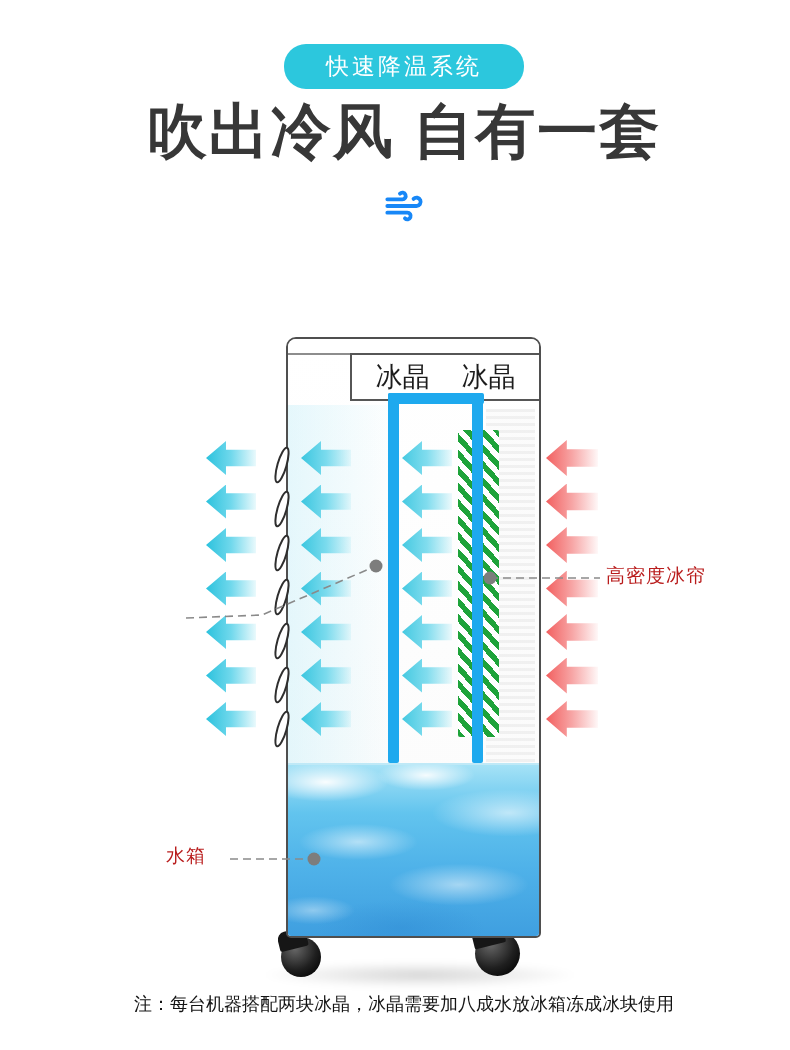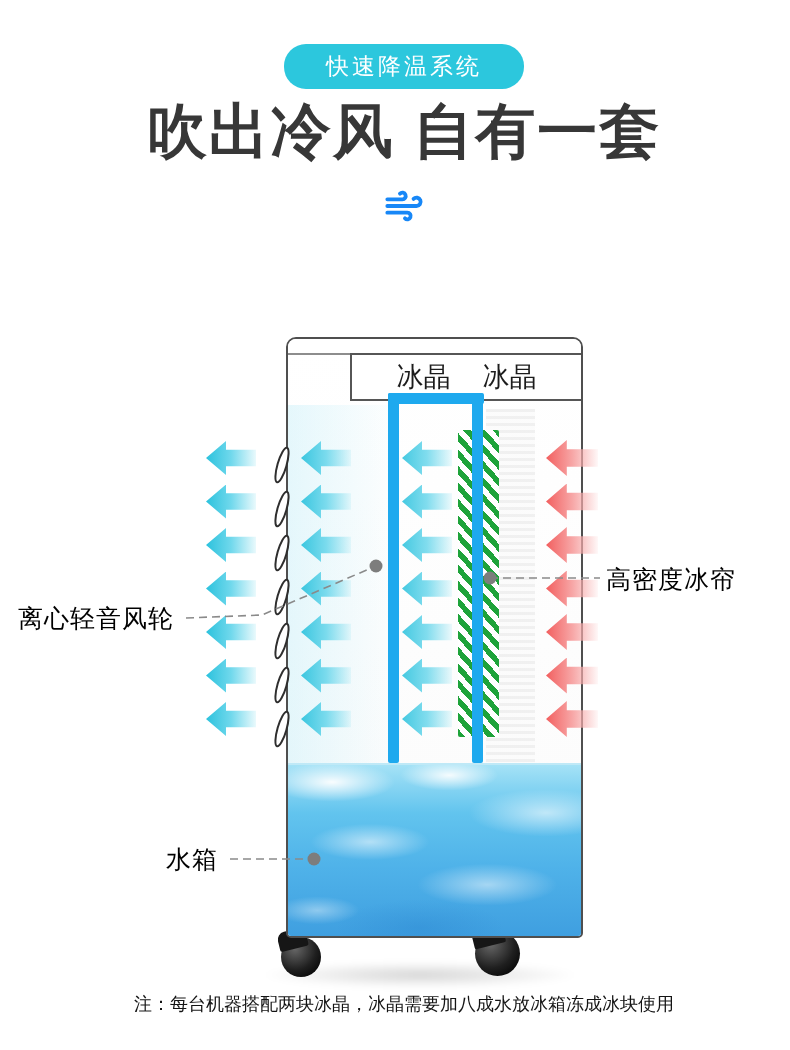--- a/index.html
+++ b/index.html
@@ -24,21 +24,21 @@
   .ground-shadow{position:absolute;left:262px;top:632px;width:316px;height:26px;
     background:radial-gradient(closest-side,rgba(0,0,0,.16),rgba(0,0,0,0));filter:blur(3px);}
 
   .wheel{position:absolute;border-radius:50%;z-index:1;
     background:radial-gradient(circle at 35% 30%,#666,#1f1f1f 55%,#000 92%);}
   .wheel::before{content:"";position:absolute;left:-3px;top:-7px;width:72%;height:48%;
     background:#161616;border-radius:8px 14px 2px 2px;transform:rotate(-14deg);}
   .wheel-l{left:281px;top:607px;width:40px;height:40px;}
   .wheel-r{left:475px;top:601px;width:45px;height:45px;}
 
-  .machine{position:absolute;left:286px;top:7px;width:297px;height:601px;z-index:2;
+  .machine{position:absolute;left:286px;top:7px;width:255px;height:601px;z-index:2;
     border:2px solid #4f4f4f;border-radius:10px 10px 5px 5px;box-sizing:border-box;
     background:linear-gradient(180deg,#ffffff,#fbfbfb);overflow:hidden;}
   .top-cap{position:absolute;left:0;top:0;right:0;height:14px;background:#fff;
     border-bottom:2px solid #8d8d8d;}
   .crystal-box{position:absolute;left:62px;top:14px;right:0;height:48px;box-sizing:border-box;
     border:2px solid #565656;border-right:none;background:#fff;
     display:flex;align-items:center;justify-content:center;gap:32px;
     font-size:27px;color:#1c1c1c;}
   .glow{position:absolute;left:0;top:66px;width:112px;height:358px;
     background:linear-gradient(90deg,rgba(203,240,249,.5),rgba(255,255,255,0));}
@@ -67,21 +67,21 @@
   .blades{position:absolute;left:258px;top:108px;width:48px;height:330px;z-index:5;}
   .blade{fill:#ffffff;stroke:#2e2e2e;stroke-width:2;}
 
   .arrow{position:absolute;width:50px;height:34px;z-index:6;
     clip-path:polygon(0 50%,40% 0,40% 26%,100% 26%,100% 74%,40% 74%,40% 100%);}
   .arrow.cyan{background:linear-gradient(90deg,#2cc2dd 0%,#70d8ec 50%,rgba(170,233,244,.25) 100%);}
   .arrow.red{width:52px;height:36px;
     background:linear-gradient(90deg,#f25f5f 0%,#f7a5a5 50%,rgba(252,219,219,.2) 100%);}
 
   .callout-lines{position:absolute;left:0;top:0;width:790px;height:660px;z-index:7;pointer-events:none;}
-  .callout{position:absolute;font-size:25px;color:#000000;letter-spacing:1px;z-index:8;white-space:nowrap;}
+  .callout{position:absolute;font-size:19px;color:#b91c1c;letter-spacing:1px;z-index:8;white-space:nowrap;}
   .fan-label{left:18px;top:272px;}
   .curtain-label{left:606px;top:233px;}
   .tank-label{left:166px;top:513px;text-align:center;}
 </style>
 </head>
 <body>
 
 <div class="page">
 
   <div class="badge">
@@ -168,19 +168,18 @@
         <line x1="490" y1="248" x2="600" y2="248"></line>
         <line x1="230" y1="529" x2="314" y2="529"></line>
       </g>
       <g fill="#7d7d7d">
         <circle cx="376" cy="236" r="6.5"></circle>
         <circle cx="490" cy="248" r="6.5"></circle>
         <circle cx="314" cy="529" r="6.5"></circle>
       </g>
     </svg>
 
-    <div class="callout fan-label">离心轻音风轮</div>
     <div class="callout curtain-label">高密度冰帘</div>
     <div class="callout tank-label">水箱</div>
   </div>
 
   <p class="footnote">注：每台机器搭配两块冰晶，冰晶需要加八成水放冰箱冻成冰块使用</p>
 </div>
 
 </body></html>

